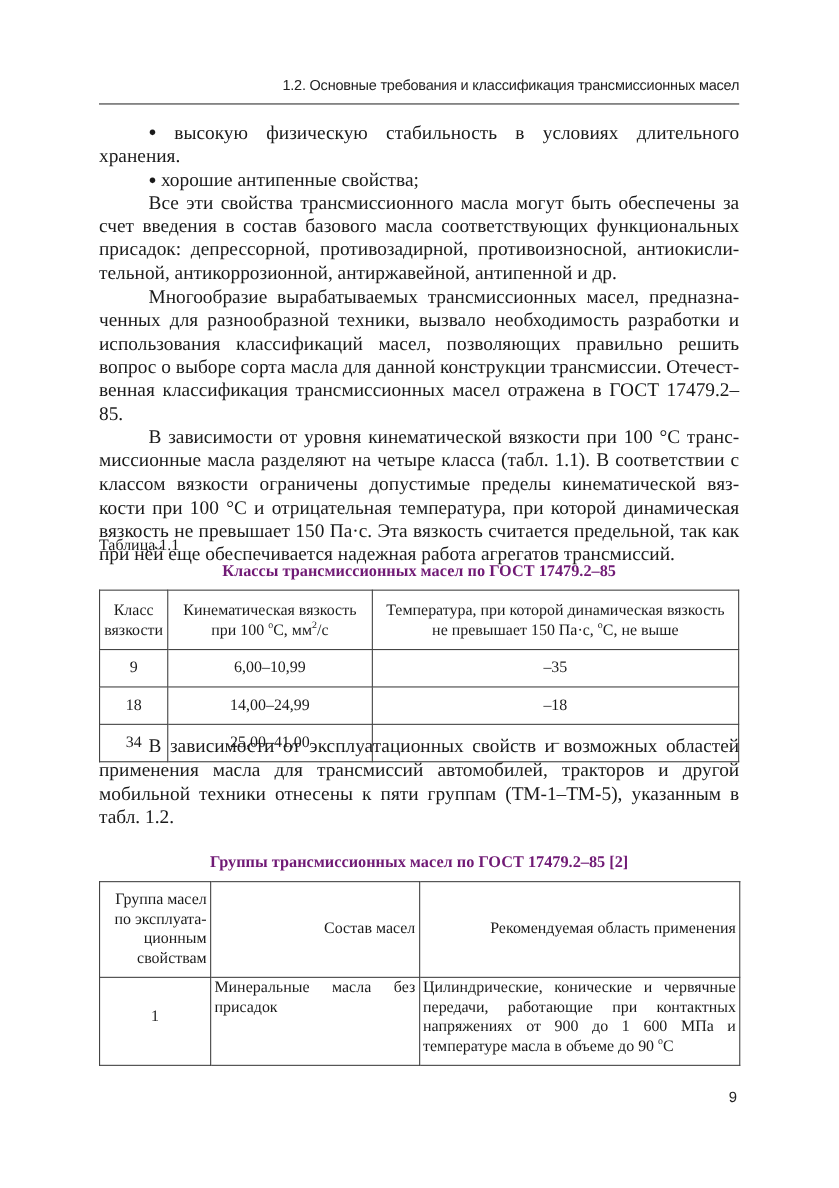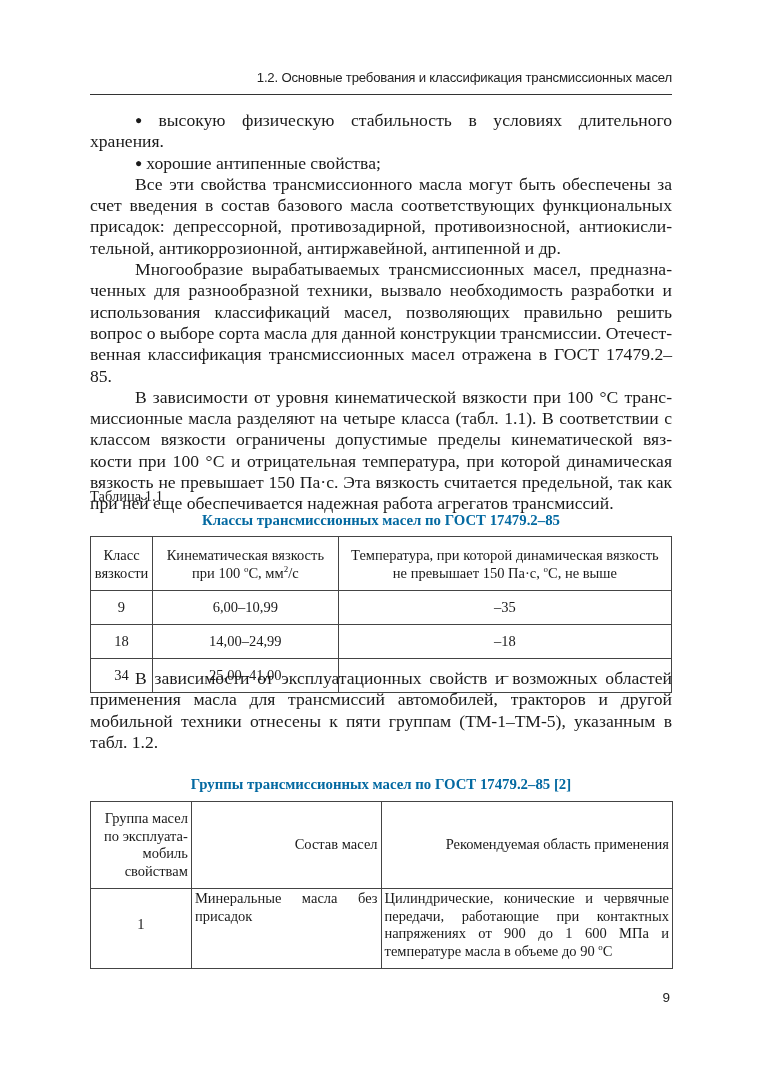--- a/index.html
+++ b/index.html
@@ -18,21 +18,21 @@
   }
   .body-text p { margin: 0; text-indent: 45px; }
   .body-text p.bullet { text-indent: 45px; }
   .bullet-dot { font-size: 12px; vertical-align: 2px; margin-right: 4px; }
   .lbl-right {
     position: absolute; left: 90px; width: 582px; text-align: left;
     font-family: "Liberation Serif", serif; font-size: 14.5px; color: #1a1a1a;
   }
   .tbl-title {
     position: absolute; left: 90px; width: 582px; text-align: center;
-    font-family: "Liberation Serif", serif; font-size: 14.8px; font-weight: bold; color: #0369a1;
+    font-family: "Liberation Serif", serif; font-size: 14.8px; font-weight: bold; color: #701a75;
   }
   table.t {
     position: absolute; border-collapse: collapse;
     font-family: "Liberation Serif", serif; font-size: 14.5px; color: #1a1a1a;
   }
   table.t td, table.t th { border: 1px solid #444; padding: 8px 3px; font-weight: normal; }
   #t1 { left: 90px; top: 536px; width: 582px; }
   #t1 th { height: 37px; line-height: 18px; text-align: center; vertical-align: middle; }
   #t1 td { height: 17px; line-height: 17px; text-align: center; }
   #t2 { left: 90px; top: 801px; width: 583px; }
@@ -114,21 +114,21 @@
     <colgroup>
         <col style="width:101px">
         <col style="width:190px">
         <col style="width:292px">
       </colgroup>
     <tbody>
         <tr>
       <th>
         <span>Группа масел</span><br>
         <span>по эксплуата-</span><br>
-        <span>мобиль</span><br>
+        <span>ционным</span><br>
         <span>свойствам</span>
       </th>
       <th>Состав масел</th>
       <th>Рекомендуемая область применения</th>
     </tr>
     <tr>
       <td class="c">1</td>
       <td class="j">Минеральные масла без присадок</td>
       <td class="j"><span>Цилиндрические, конические и червяч­ные передачи, работающие при контакт­ных напряжениях от 900 до 1 600 МПа и температуре масла в объеме до 90 </span><sup>o</sup><span>С</span></td>
     </tr>

